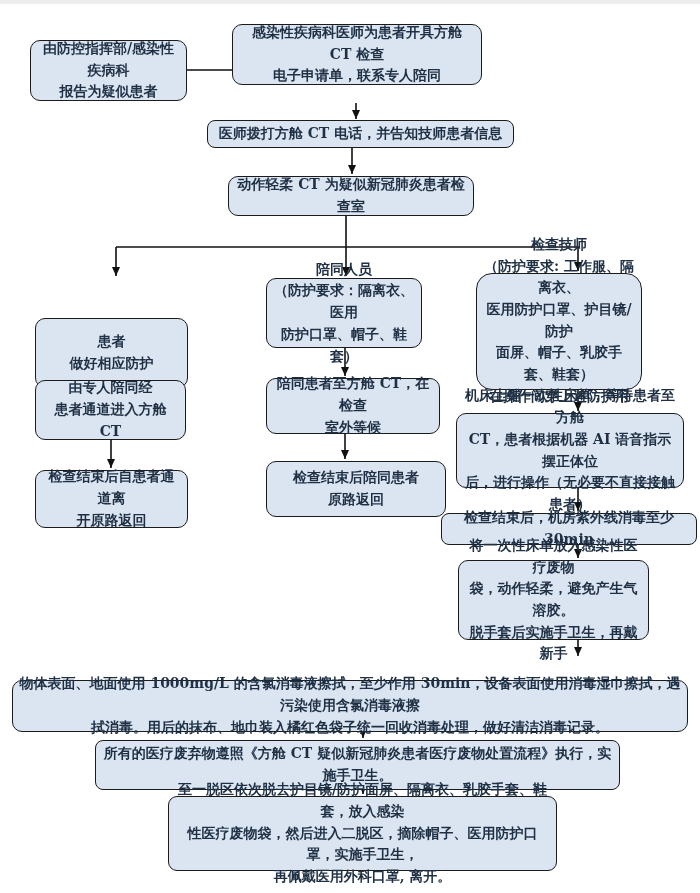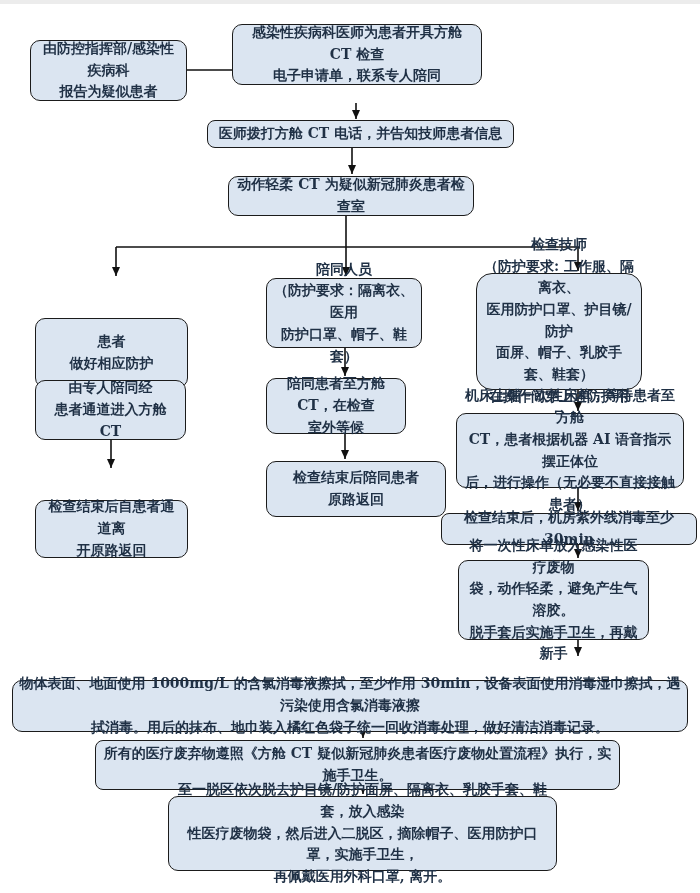--- a/index.html
+++ b/index.html
@@ -87,28 +87,28 @@
   <div class="node slim" style="left:207px;top:120px;width:307px;height:28px;">医师拨打方舱 CT 电话，并告知技师患者信息</div>
 
   <div class="node" style="left:228px;top:176px;width:246px;height:40px;">动作轻柔 CT 为疑似新冠肺炎患者检查室</div>
 
   <div class="node" style="left:35px;top:278px;width:153px;height:70px;margin-top:40px;">患者
 做好相应防护</div>
 
   <div class="node" style="left:35px;top:380px;width:151px;height:60px;">由专人陪同经
 患者通道进入方舱 CT</div>
 
-  <div class="node" style="left:35px;top:470px;width:153px;height:58px;margin-top:30px;">检查结束后自患者通道离
+  <div class="node" style="left:35px;top:470px;width:153px;height:58px;">检查结束后自患者通道离
 开原路返回</div>
 
   <div class="node" style="left:266px;top:278px;width:156px;height:70px;">陪同人员
 （防护要求：隔离衣、医用
 防护口罩、帽子、鞋套）</div>
 
-  <div class="node" style="left:266px;top:378px;width:140px;height:56px;text-align:center;">陪同患者至方舱 CT，在检查
+  <div class="node" style="left:266px;top:378px;width:174px;height:56px;text-align:center;">陪同患者至方舱 CT，在检查
 室外等候</div>
 
   <div class="node" style="left:266px;top:461px;width:180px;height:56px;">检查结束后陪同患者
 原路返回</div>
 
   <div class="node" style="left:476px;top:273px;width:166px;height:117px;border-radius:16px;">检查技师
 （防护要求: 工作服、隔离衣、
 医用防护口罩、护目镜/防护
 面屏、帽子、乳胶手套、鞋套）
 在操作间穿上述防护用品</div>
@@ -121,17 +121,17 @@
 
   <div class="node" style="left:458px;top:560px;width:191px;height:80px;">将一次性床单放入感染性医疗废物
 袋，动作轻柔，避免产生气溶胶。
 脱手套后实施手卫生，再戴新手</div>
 
   <div class="node" style="left:12px;top:680px;width:676px;height:52px;">物体表面、地面使用 1000mg/L 的含氯消毒液擦拭，至少作用 30min，设备表面使用消毒湿巾擦拭，遇污染使用含氯消毒液擦
 拭消毒。用后的抹布、地巾装入橘红色袋子统一回收消毒处理，做好清洁消毒记录。</div>
 
   <div class="node slim" style="left:95px;top:740px;width:525px;height:50px;">所有的医疗废弃物遵照《方舱 CT 疑似新冠肺炎患者医疗废物处置流程》执行，实施手卫生。</div>
 
-  <div class="node" style="left:168px;top:796px;width:389px;height:75px;">至一脱区依次脱去护目镜/防护面屏、隔离衣、乳胶手套、鞋套，放入感染
+  <div class="node" style="left:168px;top:796px;width:389px;height:75px;border-radius:9px;">至一脱区依次脱去护目镜/防护面屏、隔离衣、乳胶手套、鞋套，放入感染
 性医疗废物袋，然后进入二脱区，摘除帽子、医用防护口罩，实施手卫生，
 再佩戴医用外科口罩, 离开。</div>
 
 </div>
 
 </body></html>

